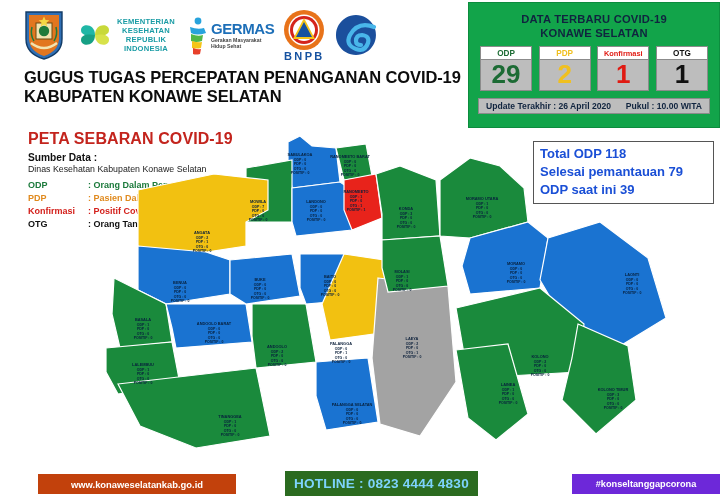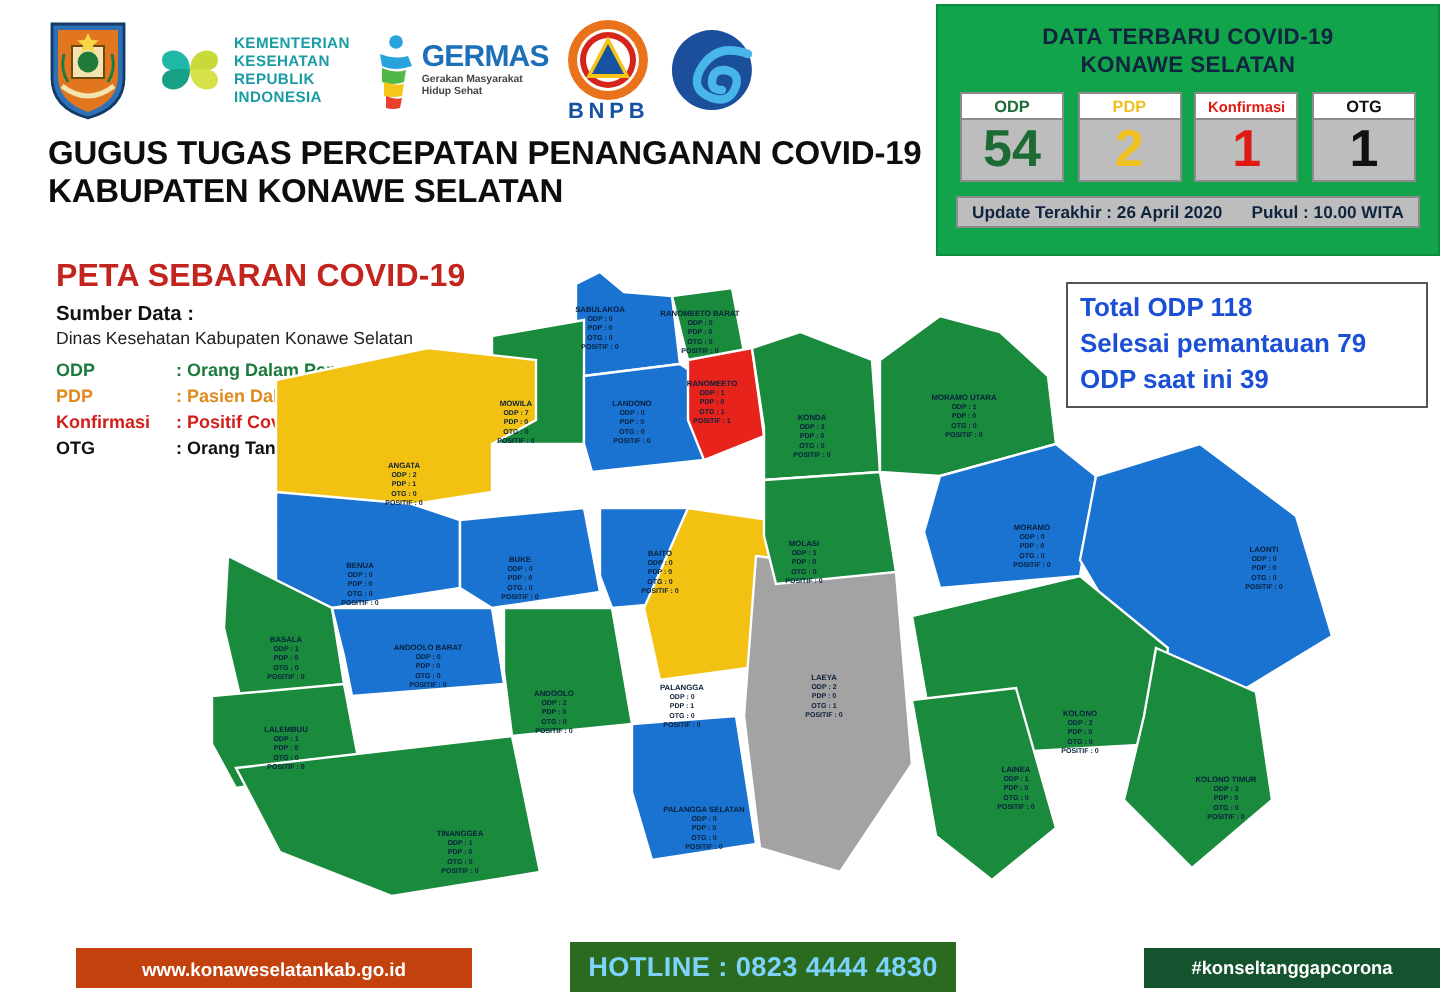--- a/index.html
+++ b/index.html
@@ -10,21 +10,21 @@
     overflow:hidden;
     position:relative;
   }
   #root{position:relative;width:727px;height:498px;}
 
   
   .logo-strip{position:absolute;left:22px;top:4px;height:62px;display:flex;align-items:center;gap:9px;}
   .logo{position:relative;display:flex;align-items:center;}
   .crest{width:44px;height:52px;}
   .kemenkes-mark{width:40px;height:40px;}
-  .kemenkes-text{font-size:7.6px;font-weight:bold;color:#1a9ca5;line-height:1.22;letter-spacing:.2px;margin-left:2px;}
+  .kemenkes-text{font-size:7.6px;font-weight:bold;color:#1a9ca5;line-height:1.22;letter-spacing:.2px;margin-left:2px;text-align:center;}
   .germas-mark{width:26px;height:40px;}
   .germas-text{margin-left:1px;}
   .germas-word{font-size:15px;font-weight:bold;color:#1d6fb8;letter-spacing:-.4px;line-height:1;}
   .germas-sub{font-size:5.2px;font-weight:bold;color:#444;line-height:1.25;margin-top:1px;}
   .bnpb-wrap{display:flex;flex-direction:column;align-items:center;}
   .bnpb-mark{width:42px;height:42px;}
   .bnpb-word{font-size:11px;font-weight:bold;color:#1652a0;letter-spacing:2.4px;margin-top:-1px;}
   .wave-mark{width:44px;height:44px;}
 
   .title-block{position:absolute;left:24px;top:68px;width:440px;}
@@ -57,21 +57,21 @@
   .map-wrap{position:absolute;left:0;top:118px;width:727px;height:352px;}
   svg.map{display:block;width:727px;height:352px;}
   .dlabel{font-family:"Liberation Sans", sans-serif;font-weight:bold;text-anchor:middle;}
   .dlabel .nm{font-size:3.9px;}
   .dlabel .st{font-size:3.5px;}
 
   
   .footer{position:absolute;left:0;top:470px;width:727px;height:28px;background:#ffffff;}
   .f-site{position:absolute;left:38px;top:474px;width:198px;height:20px;background:#c2410c;color:#fff;font-size:9.4px;font-weight:bold;display:flex;align-items:center;justify-content:center;}
   .f-hot{position:absolute;left:285px;top:471px;width:193px;height:25px;background:#2b6b20;color:#7dd3fc;font-size:13.6px;font-weight:bold;display:flex;align-items:center;justify-content:center;letter-spacing:.2px;}
-  .f-tag{position:absolute;left:572px;top:474px;width:148px;height:20px;background:#14532d;color:#fff;font-size:9.2px;font-weight:bold;display:flex;align-items:center;justify-content:center;}
+  .f-tag{position:absolute;left:572px;top:474px;width:148px;height:20px;background:#6d28d9;color:#fff;font-size:9.2px;font-weight:bold;display:flex;align-items:center;justify-content:center;}
 </style>
 </head>
 <body>
 
 <div id="root">
 
   <div class="logo-strip">
 
     <div class="logo">
       <svg class="crest" viewBox="0 0 44 52">
@@ -144,21 +144,21 @@
   </div>
 
   <div class="data-panel">
     <div class="dp-title">
       <div>DATA TERBARU COVID-19</div>
       <div>KONAWE SELATAN</div>
     </div>
     <div class="dp-cards">
       <div class="dp-card">
         <div class="dp-card-head" style="color:#1c6b34">ODP</div>
-        <div class="dp-card-val" style="color:#1c6b34">54</div>
+        <div class="dp-card-val" style="color:#1c6b34">29</div>
       </div>
       <div class="dp-card">
         <div class="dp-card-head" style="color:#f0c020">PDP</div>
         <div class="dp-card-val" style="color:#f0c020">2</div>
       </div>
       <div class="dp-card">
         <div class="dp-card-head" style="color:#e01a12;font-size:7.4px">Konfirmasi</div>
         <div class="dp-card-val" style="color:#e01a12">1</div>
       </div>
       <div class="dp-card">

